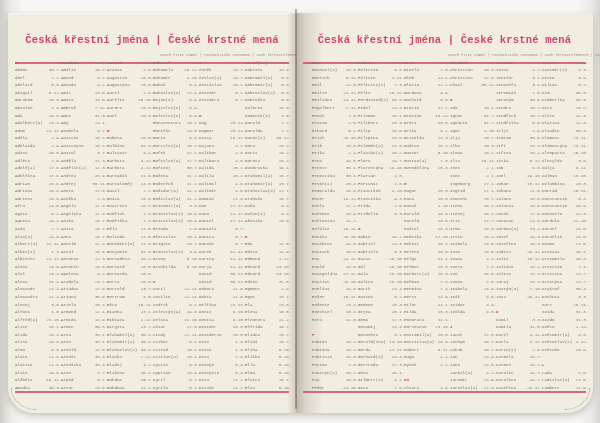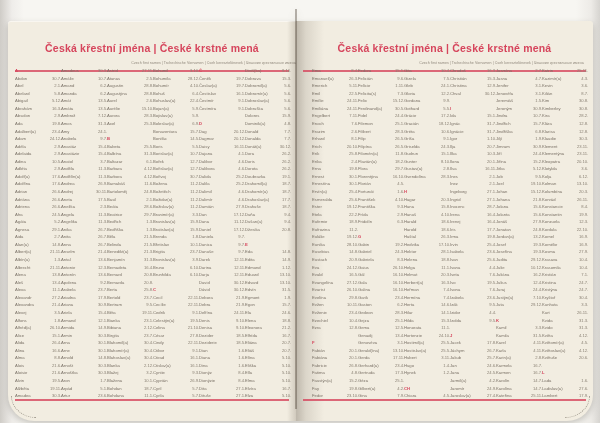--- a/index.html
+++ b/index.html
@@ -17,22 +17,23 @@
   }
   .scene{
     position:absolute;inset:0;
     background:linear-gradient(90deg,#cfccc7 0%,#efedea 2%,#f7f6f2 4%,#f7f6f2 96%,#edebe7 98.5%,#d6d4d0 100%);
   }
   .book{
     position:absolute;left:8px;top:9px;width:585px;height:400px;
     filter:drop-shadow(0 3px 3px rgba(60,55,45,.25));
   }
   .page{
-    position:absolute;top:12px;height:100%;
+    position:absolute;top:4px;height:100%;
     background:var(--page);
+    font-family:Liberation Mono, monospace;
   }
   .page.left{left:0;width:288px;border-radius:3px 0 0 26px;
     box-shadow:inset 0 1px 0 rgba(255,255,255,.5);}
   .page.right{left:288px;width:297px;border-radius:0 3px 26px 0;}
   
   .page.left::after{
     content:'';position:absolute;right:0;top:0;bottom:0;width:9px;pointer-events:none;
     background:linear-gradient(90deg,rgba(90,78,64,0) 0%,rgba(90,78,64,.22) 100%);
   }
   .page.right::before{

